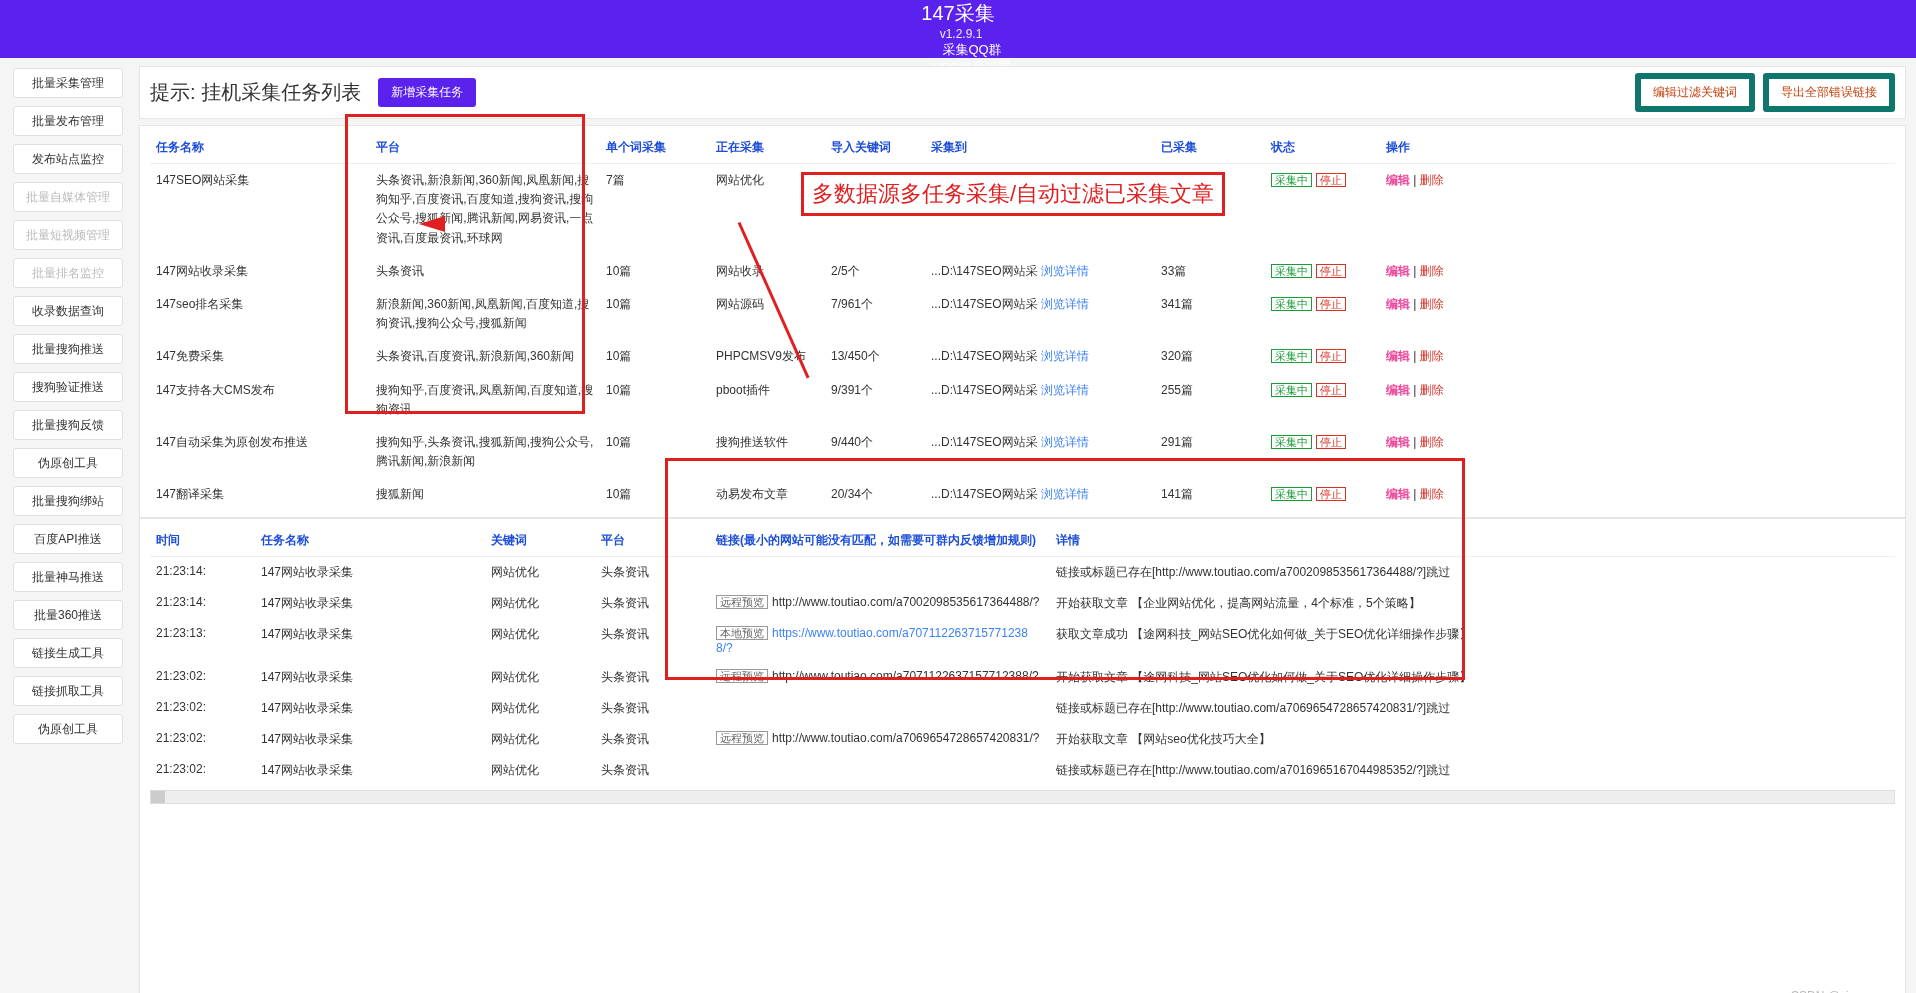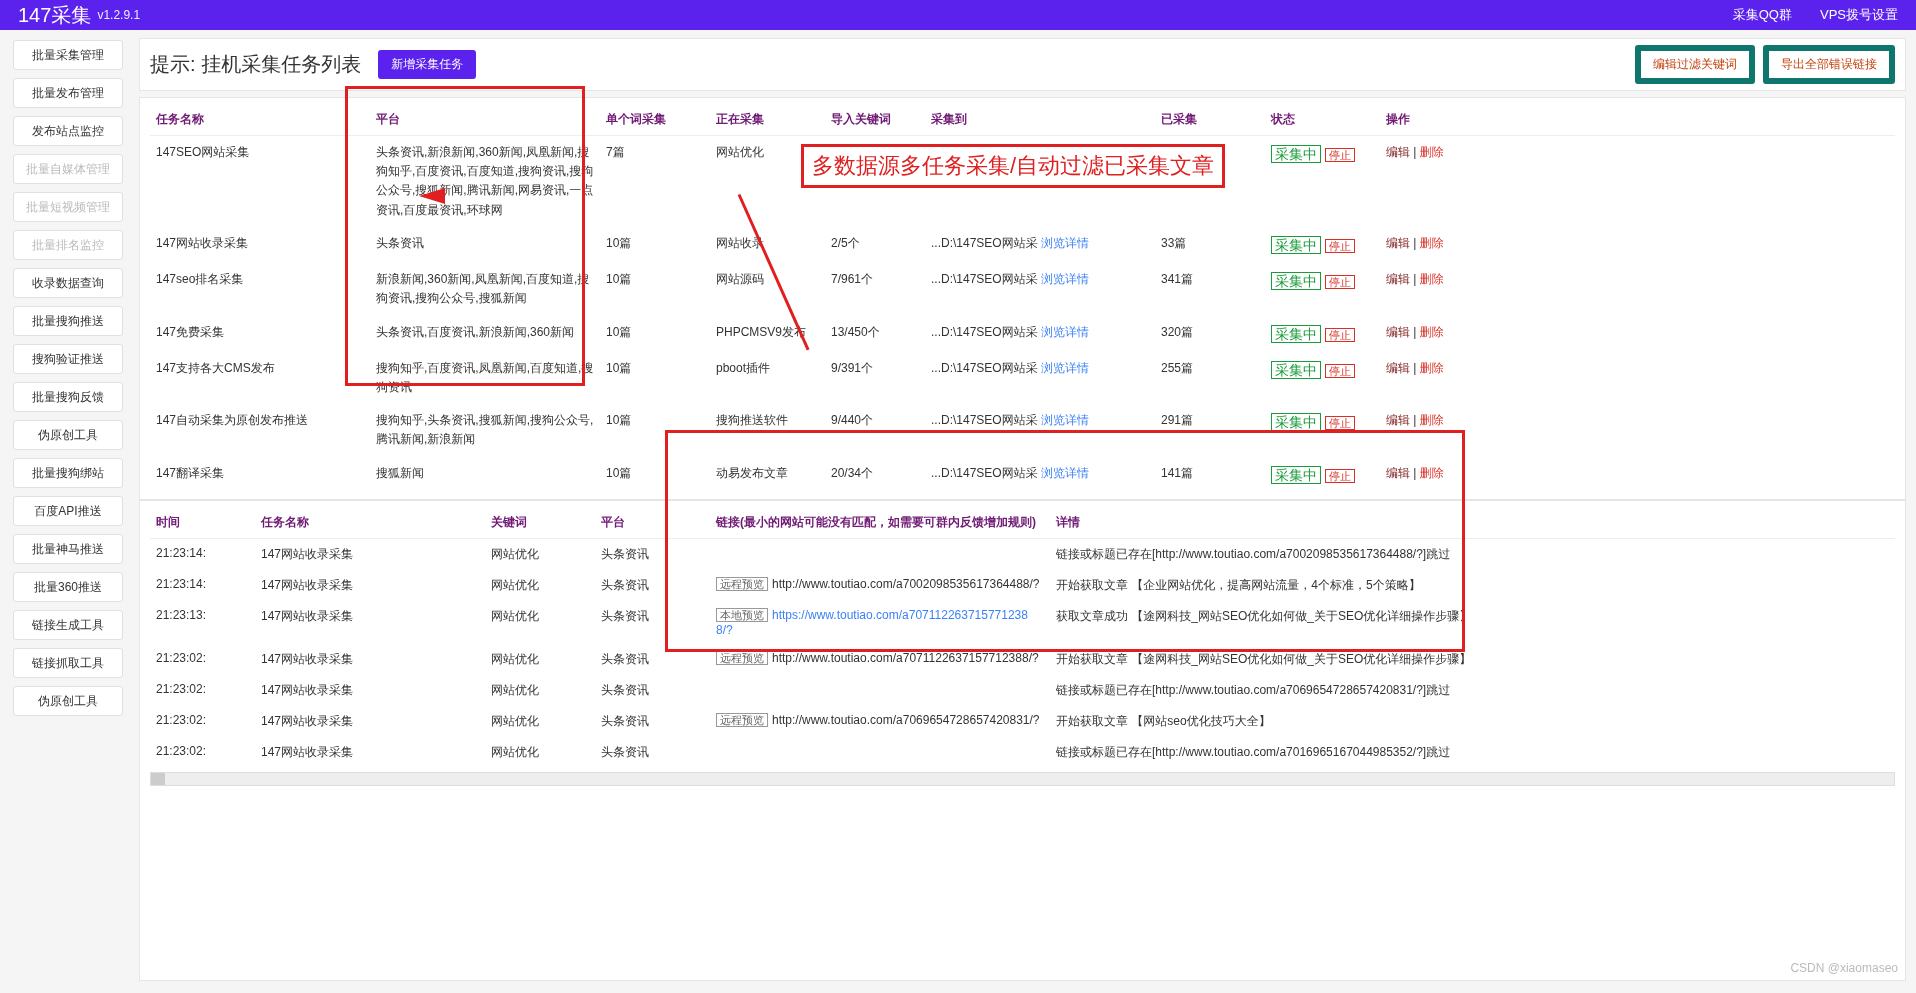--- a/index.html
+++ b/index.html
@@ -1,43 +1,43 @@
 <!DOCTYPE html>
 <html><head>
 <meta charset="utf-8">
 <style>
 * { box-sizing: border-box; margin: 0; padding: 0; }
 body { font-family: "Microsoft YaHei", Arial, sans-serif; font-size: 12px; background: #f5f5f5; color: #333; }
-.header { background: #5b21ed; color: #fff; height: 30px; display: flex; align-items: center; padding: 9px 18px; }
+.header { background: #5b21ed; color: #fff; height: 58px; display: flex; align-items: center; padding: 0 18px; flex-direction: column; }
 .header .title { font-size: 20px; font-weight: 500; }
 .header .ver { font-size: 12px; margin-left: 6px; opacity: .9; }
 .header .spacer { flex: 1; }
 .header a { color: #fff; margin-left: 28px; font-size: 13px; text-decoration: none; }
 .layout { display: flex; height: calc(993px - 42px); padding-left: 7px; }
 .sidebar { width: 122px; padding: 10px 6px; background: #f5f5f5; display: flex; flex-direction: column; gap: 8px; }
 .sidebar .navbtn { background: #fff; border: 1px solid #e0e0e0; border-radius: 3px; height: 30px; display: flex; align-items: center; justify-content: center; font-size: 12px; cursor: pointer; color: #333; }
 .sidebar .navbtn.disabled { color: #bbb; }
 .main { flex: 1; padding: 8px 10px 0 10px; overflow: hidden; display: flex; flex-direction: column; position: relative; }
 .panel { background: #fff; border: 1px solid #e5e5e5; padding: 6px 10px; }
 .titlebar { display: flex; align-items: center; gap: 17px; }
 .titlebar .heading { font-size: 20px; font-weight: 500; }
 .btn { display: inline-flex; align-items: center; justify-content: center; padding: 5px 12px; border-radius: 3px; cursor: pointer; font-size: 12px; border: 1px solid transparent; }
 .btn-purple { background: #5b21ed; color: #fff; }
 .btn-outline { background: #fff; border: 6px solid #0f766e; color: #c2410c; }
 .titlebar .right { margin-left: auto; display: flex; gap: 8px; }
 table { width: 100%; border-collapse: collapse; table-layout: fixed; }
 th, td { text-align: left; padding: 7px 6px; font-size: 12px; vertical-align: top; word-break: break-all; }
-th { font-weight: 600; color: #701a75; border-bottom: 1px solid #eee; }
+th { font-weight: 600; color: #1d4ed8; border-bottom: 1px solid #eee; }
 .tasktable { margin-top: 6px; }
 .tasktable td { line-height: 1.6; }
 .link-green { color: #3b82f6; cursor: pointer; }
-.badge-green { border: 1px solid #1a9c3b; color: #1a9c3b; padding: 0 3px; font-size: 14px; }
+.badge-green { border: 1px solid #1a9c3b; color: #1a9c3b; padding: 0 3px; font-size: 11px; }
 .badge-red { border: 1px solid #d93025; color: #d93025; padding: 0 3px; font-size: 11px; margin-left: 4px; cursor: pointer; }
 .op a { cursor: pointer; }
-.op .edit { color: #7f1d1d; }
+.op .edit { color: #ec4899; font-weight: bold; }
 .op .del { color: #d93025; }
 .box-red { border: 3px solid #e02020; position: absolute; pointer-events: none; }
 .annot { position: absolute; color: #e02020; font-size: 22px; background: #fff; border: 3px solid #e02020; padding: 4px 8px; pointer-events: none; }
 .arrow { position: absolute; width: 0; height: 0; }
 .arrow.left { border-top: 8px solid transparent; border-bottom: 8px solid transparent; border-right: 26px solid #e02020; }
 .arrow-line { position: absolute; background: #e02020; height: 3px; transform-origin: left center; }
 .logtable { margin-top: 0; flex: 1; overflow: hidden; }
 .tag { border: 1px solid #999; padding: 0 3px; font-size: 11px; margin-right: 4px; color: #666; }
 .scrollhint { height: 14px; background: #eee; border: 1px solid #ddd; margin-top: 4px; position: relative; }
 .scrollhint .thumbL { position: absolute; left: 0; top: 0; bottom: 0; width: 14px; background: #ccc; }

